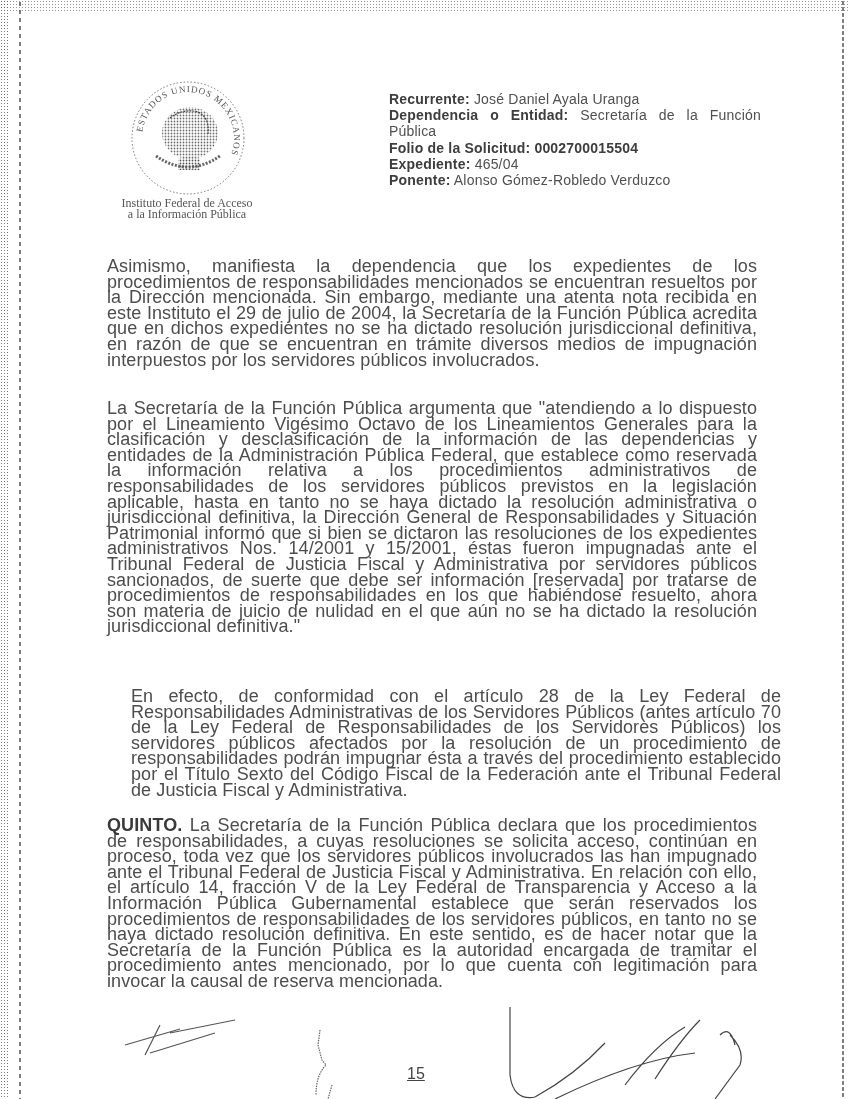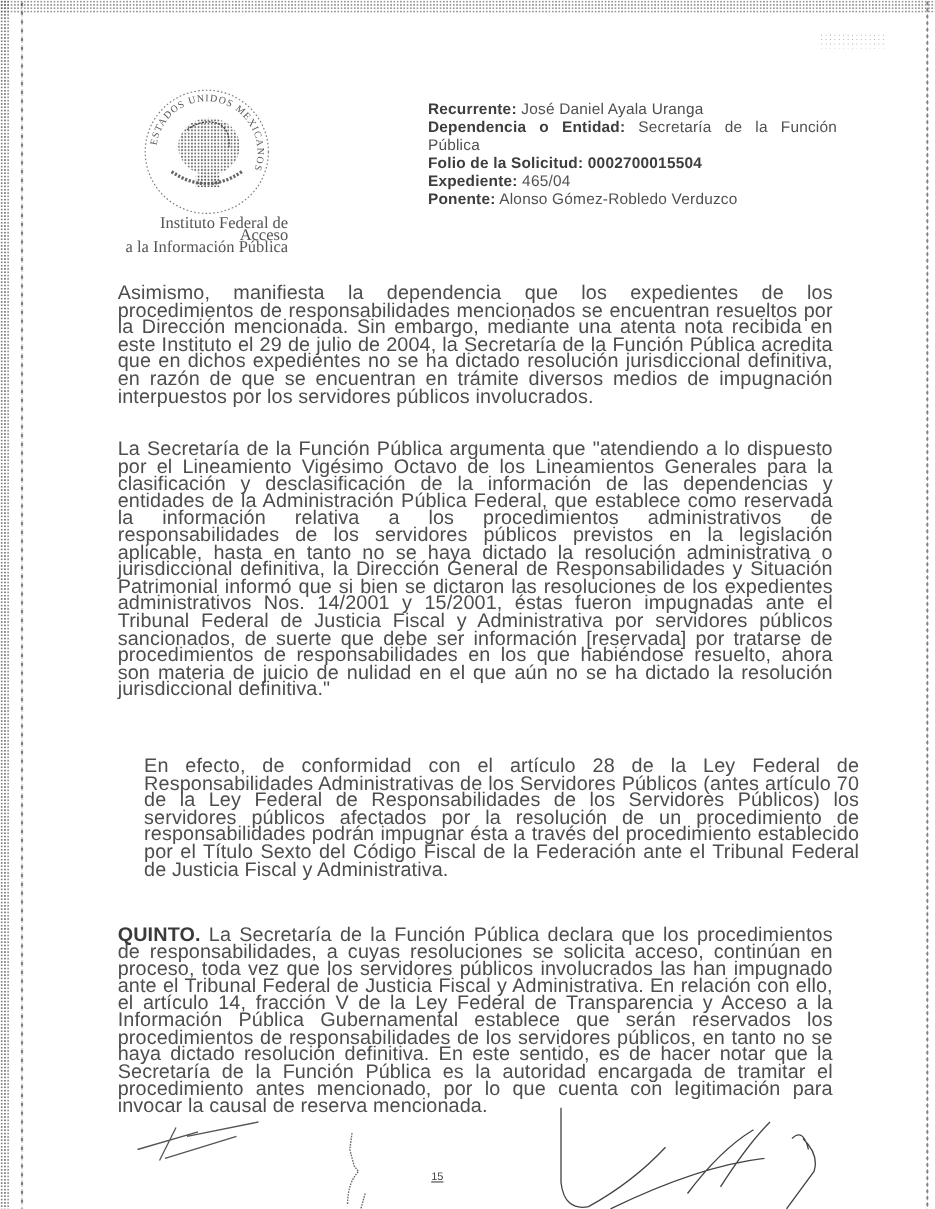--- a/index.html
+++ b/index.html
@@ -35,22 +35,22 @@
       background-image: radial-gradient(#777 0.6px, transparent 0.7px);
       background-size: 4px 4px; opacity: 0.7;
     }
 
     
     .seal {
       position: absolute; left: 128px; top: 78px; width: 120px; height: 120px;
     }
     .seal-caption {
       position: absolute; left: 112px; top: 198px; width: 150px;
-      font-family: "Liberation Serif", serif; font-size: 15px; line-height: 11px;
-      color: #555; text-align: right;
+      font-family: "Liberation Serif", serif; font-size: 12px; line-height: 11px;
+      color: #555; text-align: center;
     }
 
     
     .header-info {
       position: absolute; left: 389px; top: 91px; width: 372px;
       font-size: 14px; line-height: 16.2px; color: #505050;
       letter-spacing: 0.2px;
     }
     .header-info .row { white-space: nowrap; }
     .header-info .row.wrap { white-space: normal; text-align: justify; text-align-last: left; }
@@ -59,24 +59,24 @@
     
     .para {
       position: absolute; left: 107px; width: 650px;
       font-size: 18px; line-height: 15.6px; text-align: justify;
       color: #4d4d4d; letter-spacing: 0.1px;
     }
     .para b { color: #3a3a3a; }
     #p1 { top: 259px; }
     #p2 { top: 401px; }
     #p3 { top: 689px; margin-left: 24px; }
-    #p4 { top: 818px; margin-top: 24px; }
+    #p4 { top: 818px; }
 
     .page-number {
-      position: absolute; left: 392px; top: 1065px; font-size: 10px; color: #444; text-decoration: underline;
+      position: absolute; left: 407px; top: 1065px; font-size: 16px; color: #444; text-decoration: underline;
     }
     .signature { position: absolute; }
   </style>
 </head>
 <body>
 
 <div class="edge-top"></div>
 <div class="edge-left"></div>
 <div class="edge-left2"></div>
 <div class="edge-right"></div>

